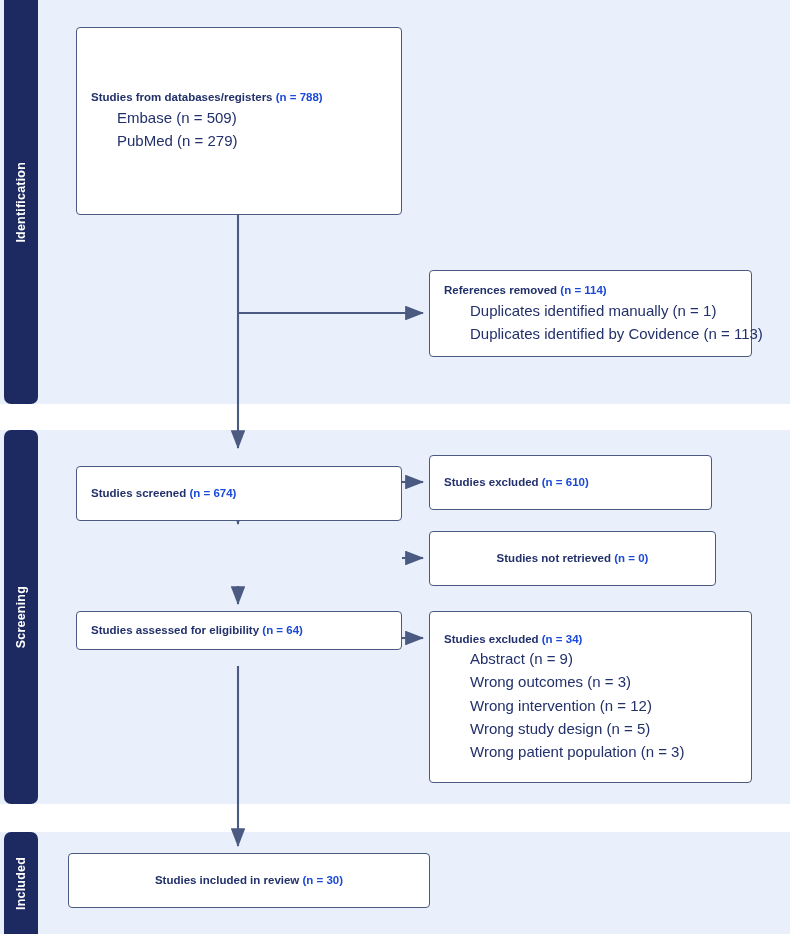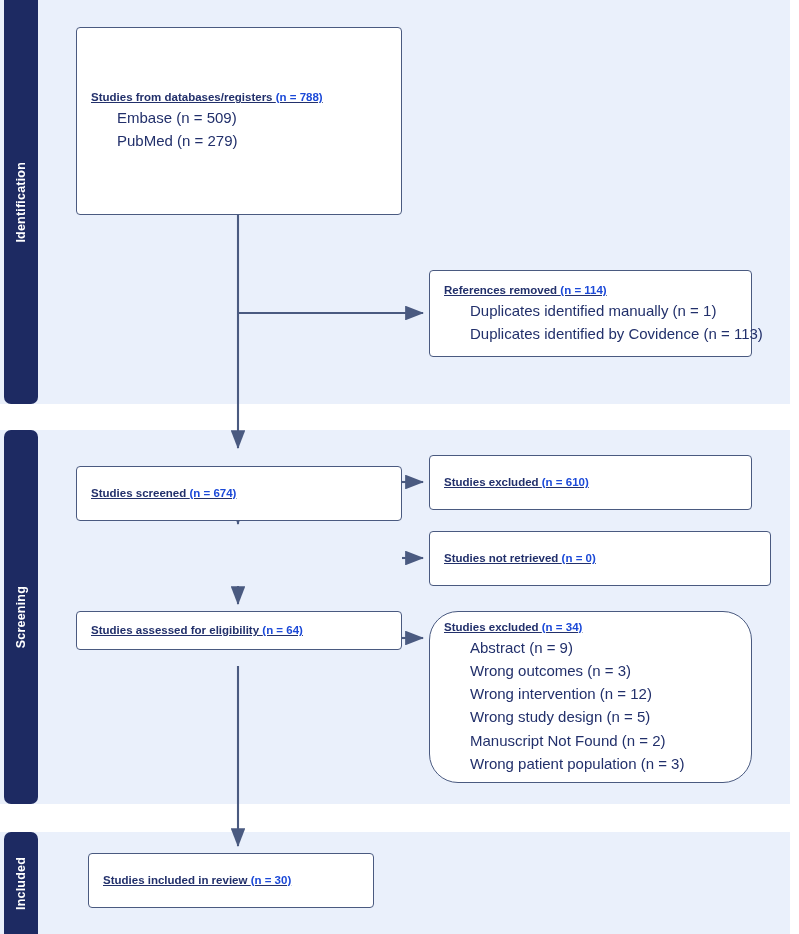--- a/index.html
+++ b/index.html
@@ -65,46 +65,45 @@
     justify-content: center;
     padding: 0 14px;
   }
 
   .box-line {
     color: #22306b;
     font-size: 11.5px;
     font-weight: bold;
     line-height: 1.45;
     white-space: nowrap;
-    text-decoration: underline;
   }
   .box-line .count {
     color: #1b49d8;
     font-weight: bold;
   }
 
   .box-sub {
     color: #22306b;
     font-size: 15px;
     font-weight: normal;
     line-height: 1.55;
     margin-left: 26px;
     white-space: nowrap;
   }
 
   
   #box-identification-sources { left: 76px;  top: 27px;  width: 326px; height: 188px; }
   #box-references-removed     { left: 429px; top: 270px; width: 323px; height: 87px; }
   #box-studies-screened       { left: 76px;  top: 466px; width: 326px; height: 55px;  }
-  #box-studies-excluded-screen{ left: 429px; top: 455px; width: 323px; height: 55px;  }
+  #box-studies-excluded-screen{ left: 429px; top: 455px; width: 283px; height: 55px;  }
   #box-sought-retrieval       { left: 76px;  top: 531px; width: 326px; height: 55px;  }
-  #box-not-retrieved          { left: 429px; top: 531px; width: 342px; height: 55px;  }
+  #box-not-retrieved          { left: 429px; top: 531px; width: 287px; height: 55px; text-align: center;  }
   #box-assessed-eligibility   { left: 76px;  top: 611px; width: 326px; height: 39px;  }
-  #box-excluded-reasons       { left: 429px; top: 611px; width: 323px; height: 172px; border-radius: 29px; }
-  #box-included-review        { left: 88px;  top: 853px; width: 286px; height: 55px;  }
+  #box-excluded-reasons       { left: 429px; top: 611px; width: 323px; height: 172px; }
+  #box-included-review        { left: 68px;  top: 853px; width: 362px; height: 55px; align-items: center;  }
 
   
   #connectors {
     position: absolute;
     left: 0;
     top: 0;
     width: 799px;
     height: 934px;
     pointer-events: none;
   }
@@ -198,21 +197,20 @@
   </div>
 
   <div class="box" id="box-excluded-reasons">
     <div class="box-line">
       <span>Studies excluded </span><span class="count">(n = 34)</span>
     </div>
     <div class="box-sub">Abstract (n = 9)</div>
     <div class="box-sub">Wrong outcomes (n = 3)</div>
     <div class="box-sub">Wrong intervention (n = 12)</div>
     <div class="box-sub">Wrong study design (n = 5)</div>
-    <div class="box-sub">Manuscript Not Found (n = 2)</div>
     <div class="box-sub">Wrong patient population (n = 3)</div>
   </div>
 
   <div class="box" id="box-included-review">
     <div class="box-line">
       <span>Studies included in review </span><span class="count">(n = 30)</span>
     </div>
   </div>
 
 </div>

